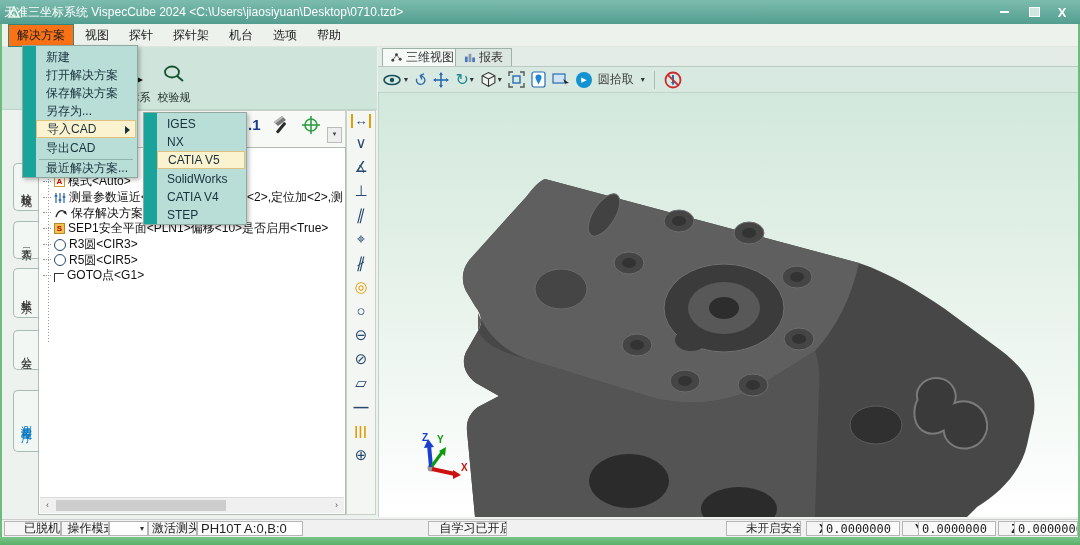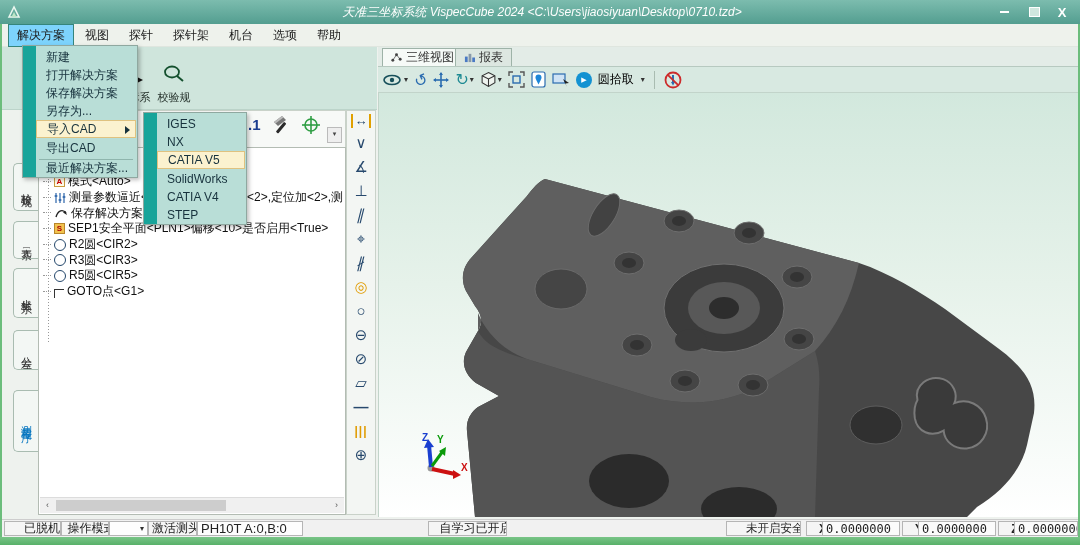--- a/index.html
+++ b/index.html
@@ -2,27 +2,27 @@
 <html><head>
 <meta charset="utf-8">
 <style>
   html,body{margin:0;padding:0;background:#9aa8a0;}
   #app{position:relative;width:1080px;height:545px;overflow:hidden;
        font-family:"Liberation Sans","DejaVu Sans",sans-serif;background:#eef2ee;font-size:12px;color:#222;}
   .abs{position:absolute;}
   
   #titlebar{left:0;top:0;width:1080px;height:24px;background:linear-gradient(180deg,#7cbcae,#539e90);
             display:flex;align-items:center;color:#fff;}
-  #title-text{position:absolute;left:4px;right:0;text-align:center;font-size:12px;color:#fdfefd;font-style:italic;}
+  #title-text{position:absolute;left:4px;right:0;font-size:12px;color:#fdfefd;}
   .winbtn{position:absolute;top:0;width:28px;height:24px;display:flex;align-items:center;justify-content:center;color:#fff;}
   
   #menubar{left:0;top:24px;width:1080px;height:23px;background:#eef2ec;border-bottom:1px solid #dfe6df;
            display:flex;align-items:center;padding-left:8px;box-sizing:border-box;}
   .menu-item{padding:3px 9px;margin-right:2px;color:#1c1c1c;}
-  .menu-item.active{background:#7dd3fc;border:1px solid #35857b;padding:2px 8px;}
+  .menu-item.active{background:#f97316;border:1px solid #35857b;padding:2px 8px;}
   
   #toolbar-left{left:0;top:47px;width:377px;height:63px;background:#cfe5dc;border-bottom:1px solid #bcd4ca;box-sizing:border-box;}
   .bigbtn{position:absolute;top:4px;width:44px;height:54px;display:flex;flex-direction:column;align-items:center;justify-content:flex-end;gap:3px;}
   .bigbtn .lbl{font-size:11px;color:#1e2a24;}
   
   #measure-row{left:38px;top:110px;width:308px;height:37px;background:#f7f9f7;border:1px solid #c9d2c9;border-bottom:none;box-sizing:border-box;}
   
   .vtab{position:absolute;left:13px;width:25px;background:#f3f7f4;border:1px solid #a9bcb1;border-right:none;
         border-radius:5px 0 0 5px;display:flex;align-items:center;justify-content:center;
         writing-mode:vertical-rl;text-orientation:upright;font-size:11px;color:#333;letter-spacing:2px;box-sizing:border-box;}
@@ -188,25 +188,20 @@
         <svg width="14" height="12" viewBox="0 0 14 12" style="flex:none">
           <path d="M2,10 C4,3 9,2 12,6" fill="none" stroke="#222" stroke-width="1.4"></path>
           <polygon points="13,8 9,5.5 11.5,4" fill="#222"></polygon>
         </svg>
         <span class="tlabel">保存解决方案</span>
       </div>
       <div class="trow">
         <span class="stub"></span>
         <span class="box-icon" style="border:1px solid #b8862a;background:#f2c24e;color:#a00">S</span>
         <span class="tlabel">SEP1安全平面&lt;PLN1&gt;偏移&lt;10&gt;是否启用&lt;True&gt;</span>
-      </div>
-      <div class="trow">
-        <span class="stub"></span>
-          <span class="circ-icon"></span>
-        <span class="tlabel">R2圆&lt;CIR2&gt;</span>
       </div>
       <div class="trow">
         <span class="stub"></span>
           <span class="circ-icon"></span>
         <span class="tlabel">R3圆&lt;CIR3&gt;</span>
       </div>
       <div class="trow">
         <span class="stub"></span>
           <span class="circ-icon"></span>
         <span class="tlabel">R5圆&lt;CIR5&gt;</span>
@@ -303,21 +298,21 @@
         <polygon points="7.5,13.5 5,8.5 10,8.5" fill="#1d86d8"></polygon>
       </svg>
     </span>
     <span class="vt-icon">
       <svg width="18" height="15" viewBox="0 0 18 15">
         <rect x="1" y="2" width="12" height="9" fill="#cfe3f5" stroke="#2b6cb0" stroke-width="1.2"></rect>
         <polygon points="11,7 17,11 13.5,11.5 15,15" fill="#222"></polygon>
       </svg>
     </span>
     <span id="play-btn">▶</span>
-    <span style="font-size:12px;color:#000000">圆拾取</span>
+    <span style="font-size:12px;color:#404040">圆拾取</span>
     <span class="caret">▾</span>
     <span class="vsep"></span>
     <span class="vt-icon">
       <svg width="18" height="18" viewBox="0 0 18 18">
         <line x1="9" y1="4" x2="9" y2="12" stroke="#2b6cb0" stroke-width="2"></line>
         <polygon points="9,14.5 7,11 11,11" fill="#2b6cb0"></polygon>
         <circle cx="9" cy="9" r="7.5" fill="none" stroke="#cc2b2b" stroke-width="1.8"></circle>
         <line x1="3.8" y1="3.8" x2="14.2" y2="14.2" stroke="#cc2b2b" stroke-width="1.8"></line>
       </svg>
     </span>

